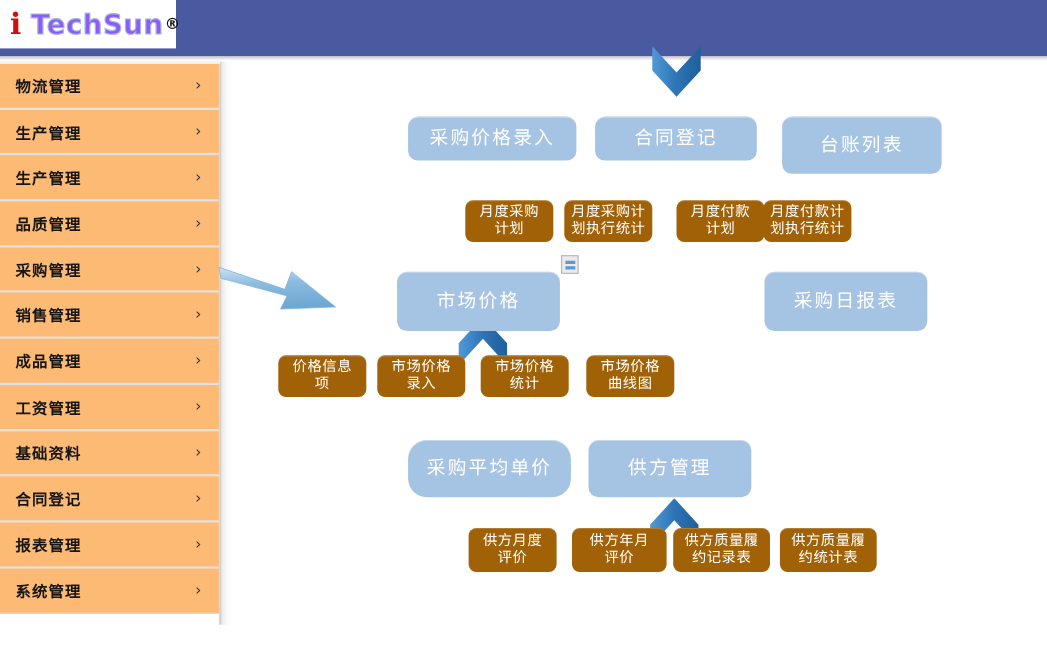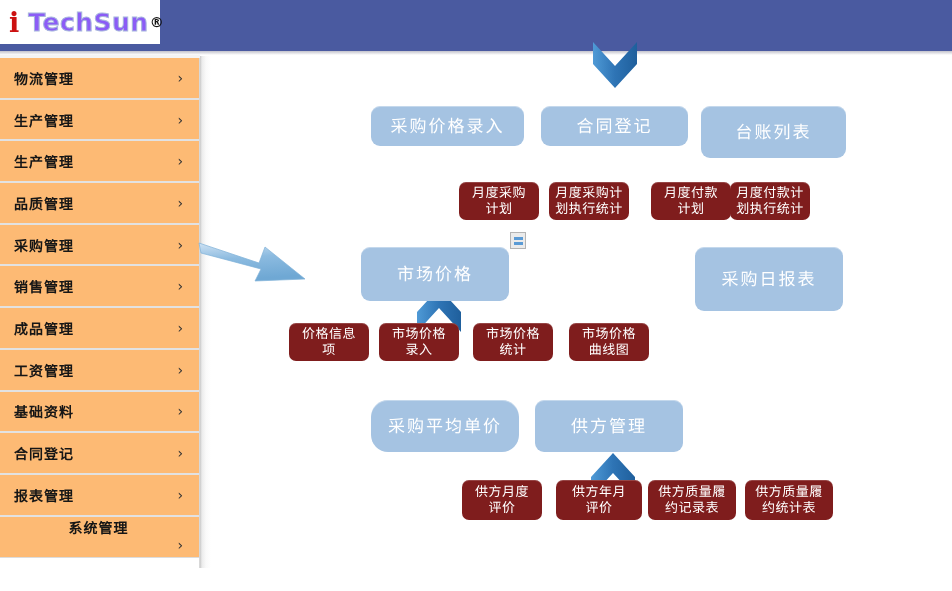--- a/index.html
+++ b/index.html
@@ -55,21 +55,21 @@
   }
   .menu-item {
     position: relative;
     height: 41.7px;
     display: flex; align-items: center;
     padding: 0 16px 0 14px;
     background: #fdba74;
     border-bottom: 2px solid #e2e2e2;
     cursor: pointer;
   }
-  .menu-item:last-child { border-bottom: 1px solid #dcdcdc; flex-direction: column; }
+  .menu-item:last-child { border-bottom: 1px solid #dcdcdc; }
   .menu-label {
     font-size: 14px; font-weight: bold; color: #161616;
     letter-spacing: 1px;
     font-family: "DejaVu Sans", "Liberation Sans", sans-serif;
   }
   .menu-chevron {
     margin-left: auto;
     font-size: 14px; color: #333333; font-weight: normal;
   }
   .sidebar-divider {
@@ -99,27 +99,26 @@
     line-height: 1.22;
     font-family: "DejaVu Sans", "Liberation Sans", sans-serif;
   }
   .node.big {
     background: #a5c3e2;
     font-size: 17px;
     letter-spacing: 2px;
     box-shadow: inset 0 1px 0 rgba(255,255,255,.35);
   }
   .node.small {
-    background: #7f1d1d;
+    background: #a16207;
     font-size: 13px;
     letter-spacing: 0.5px;
     border-radius: 7px;
     padding: 0 4px;
     box-shadow: inset 0 1px 0 rgba(255,255,255,.18);
-    margin-left: 36px;
   }
 
   
   .chev {
     position: absolute;
     pointer-events: none;
   }
   .chev svg { display: block; }
 
   .big-arrow {
@@ -260,23 +259,23 @@
       </svg>
     </div>
 
     <div class="placeholder-icon" style="left:299px; top:177px;">
       <i></i>
         <i></i>
     </div>
 
   <div class="node big" style="left: 160px; top: 51px; width: 153px; height: 40px;">采购价格录入</div>
       <div class="node big" style="left: 330px; top: 51px; width: 147px; height: 40px;">合同登记</div>
-      <div class="node big" style="left: 490px; top: 51px; width: 145px; height: 52px;">台账列表</div>
+      <div class="node big" style="left: 500px; top: 51px; width: 145px; height: 52px;">台账列表</div>
       <div class="node big" style="left: 150px; top: 192px; width: 148px; height: 54px;">市场价格</div>
-      <div class="node big" style="left: 484px; top: 192px; width: 148px; height: 64px;">采购日报表</div>
+      <div class="node big" style="left: 484px; top: 192px; width: 148px; height: 54px;">采购日报表</div>
       <div class="node big" style="left: 160px; top: 345px; width: 148px; height: 52px; border-radius: 17px;">采购平均单价</div>
       <div class="node big" style="left: 324px; top: 345px; width: 148px; height: 52px;">供方管理</div>
       <div class="node small" style="left: 212px; top: 127px; width: 80px; height: 38px;">月度采购<br>计划</div>
       <div class="node small" style="left: 302px; top: 127px; width: 80px; height: 38px;">月度采购计<br>划执行统计</div>
       <div class="node small" style="left: 404px; top: 127px; width: 80px; height: 38px;">月度付款<br>计划</div>
       <div class="node small" style="left: 483px; top: 127px; width: 80px; height: 38px; text-align: right;">月度付款计<br>划执行统计</div>
       <div class="node small" style="left: 42px; top: 268px; width: 80px; height: 38px;">价格信息<br>项</div>
       <div class="node small" style="left: 132px; top: 268px; width: 80px; height: 38px;">市场价格<br>录入</div>
       <div class="node small" style="left: 226px; top: 268px; width: 80px; height: 38px;">市场价格<br>统计</div>
       <div class="node small" style="left: 322px; top: 268px; width: 80px; height: 38px;">市场价格<br>曲线图</div>

